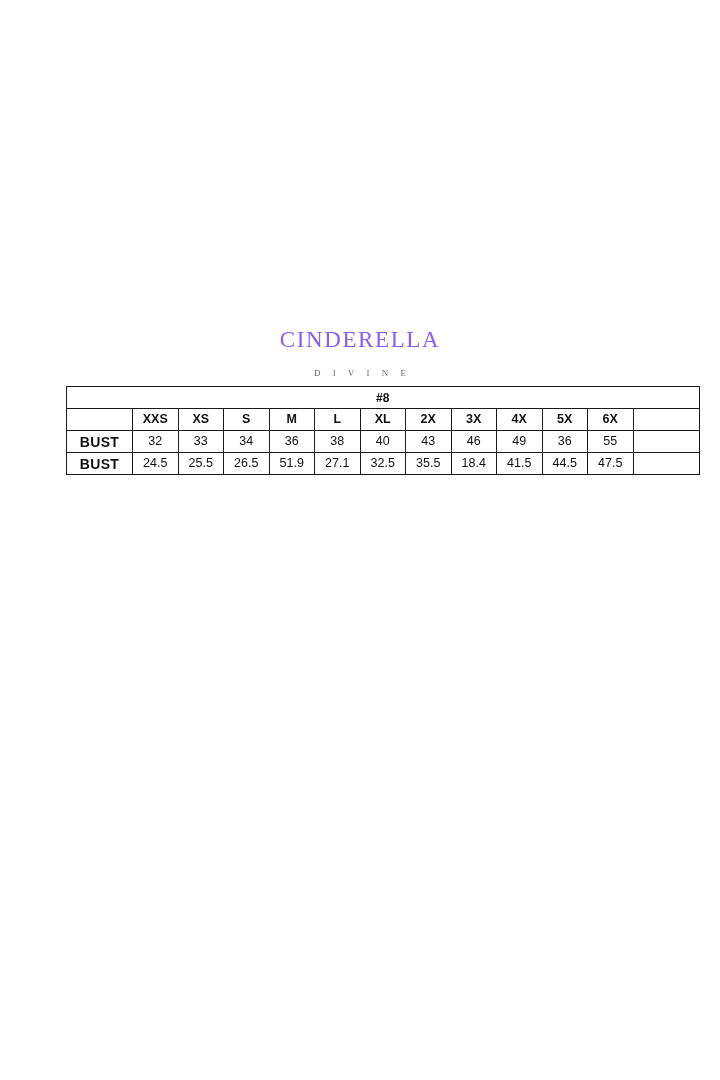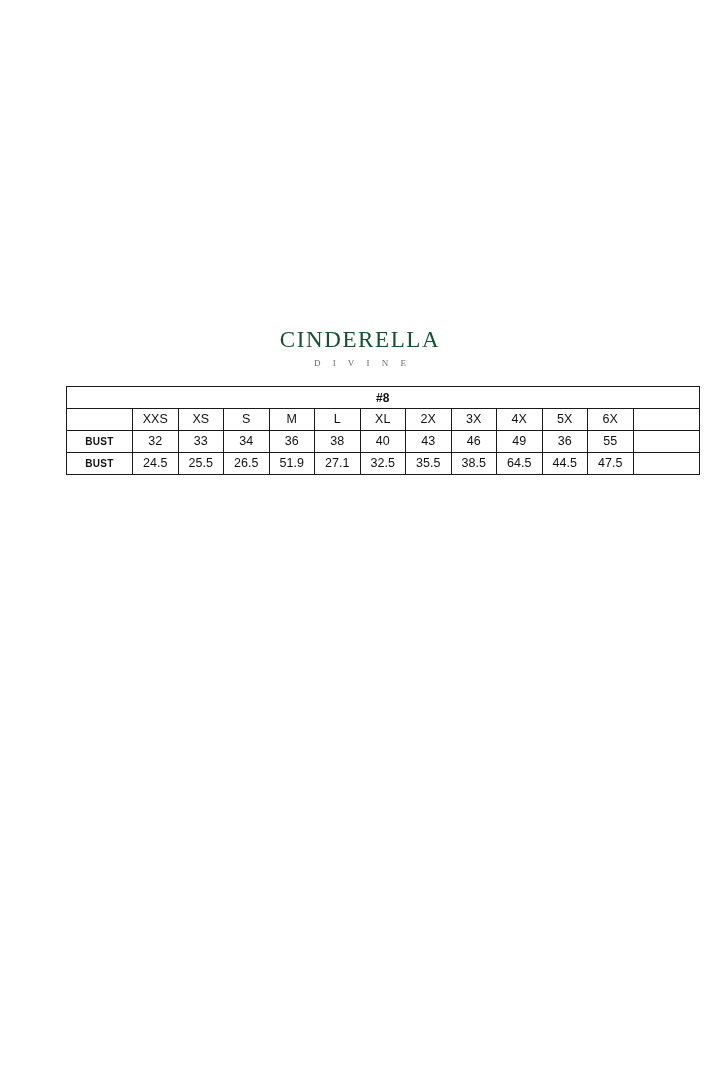--- a/index.html
+++ b/index.html
@@ -21,29 +21,29 @@
     position: absolute;
     top: 328px;
     left: 0;
     width: 720px;
     text-align: center;
   }
   .brand-name {
     font-family: "Liberation Serif", serif;
     font-size: 23px;
     letter-spacing: 1.6px;
-    color: #14532d;
+    color: #8b5cf6;
     line-height: 1.05;
   }
   .brand-sub {
     font-family: "Liberation Serif", serif;
     font-size: 9px;
     letter-spacing: 5px;
     color: #6c6c6c;
-    margin-top: 6px;
+    margin-top: 16px;
     padding-left: 5px;
   }
 
   
   .chart-wrap {
     position: absolute;
     top: 386px;
     left: 66px;
     width: 588px;
   }
@@ -61,27 +61,27 @@
     padding: 0 2px;
     line-height: 1;
   }
   
   col.c-label { width: 66px; }
   col.c-data  { width: 45.5px; }
   col.c-tail  { width: 66px; }
 
   td.row-label {
     font-weight: bold;
-    font-size: 10px;
+    font-size: 14px;
     text-align: left;
     padding-left: 6px;
     letter-spacing: 0.3px;
   }
   td.col-head {
-    font-weight: normal;
+    font-weight: bold;
     font-size: 12.5px;
   }
   td.blank { border: 1px solid #1a1a1a; }
   td.style-code {
     font-weight: bold;
     font-size: 12px;
     text-align: left;
     padding-left: 6px;
     height: 19px;
   }
@@ -150,22 +150,22 @@
 
       <tr>
         <td class="row-label">BUST</td>
         <td>24.5</td>
         <td>25.5</td>
         <td>26.5</td>
         <td>51.9</td>
         <td>27.1</td>
         <td>32.5</td>
         <td>35.5</td>
-        <td>38.5</td>
-        <td>64.5</td>
+        <td>18.4</td>
+        <td>41.5</td>
         <td>44.5</td>
         <td>47.5</td>
         <td class="blank"></td>
       </tr>
 
     </tbody>
   </table>
 </div>
 
 </body></html>

